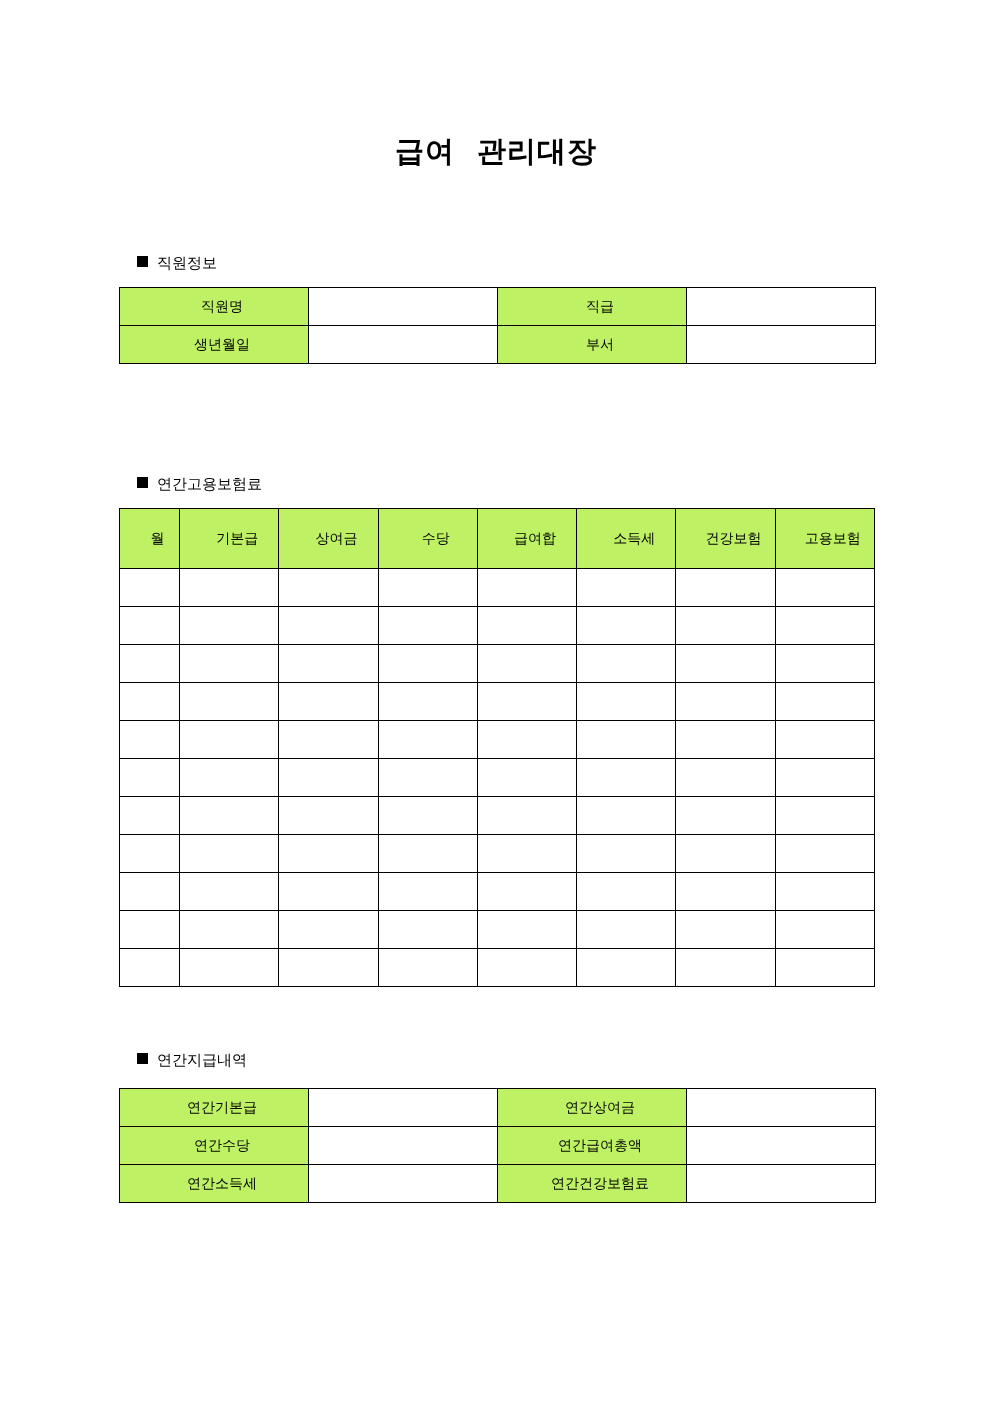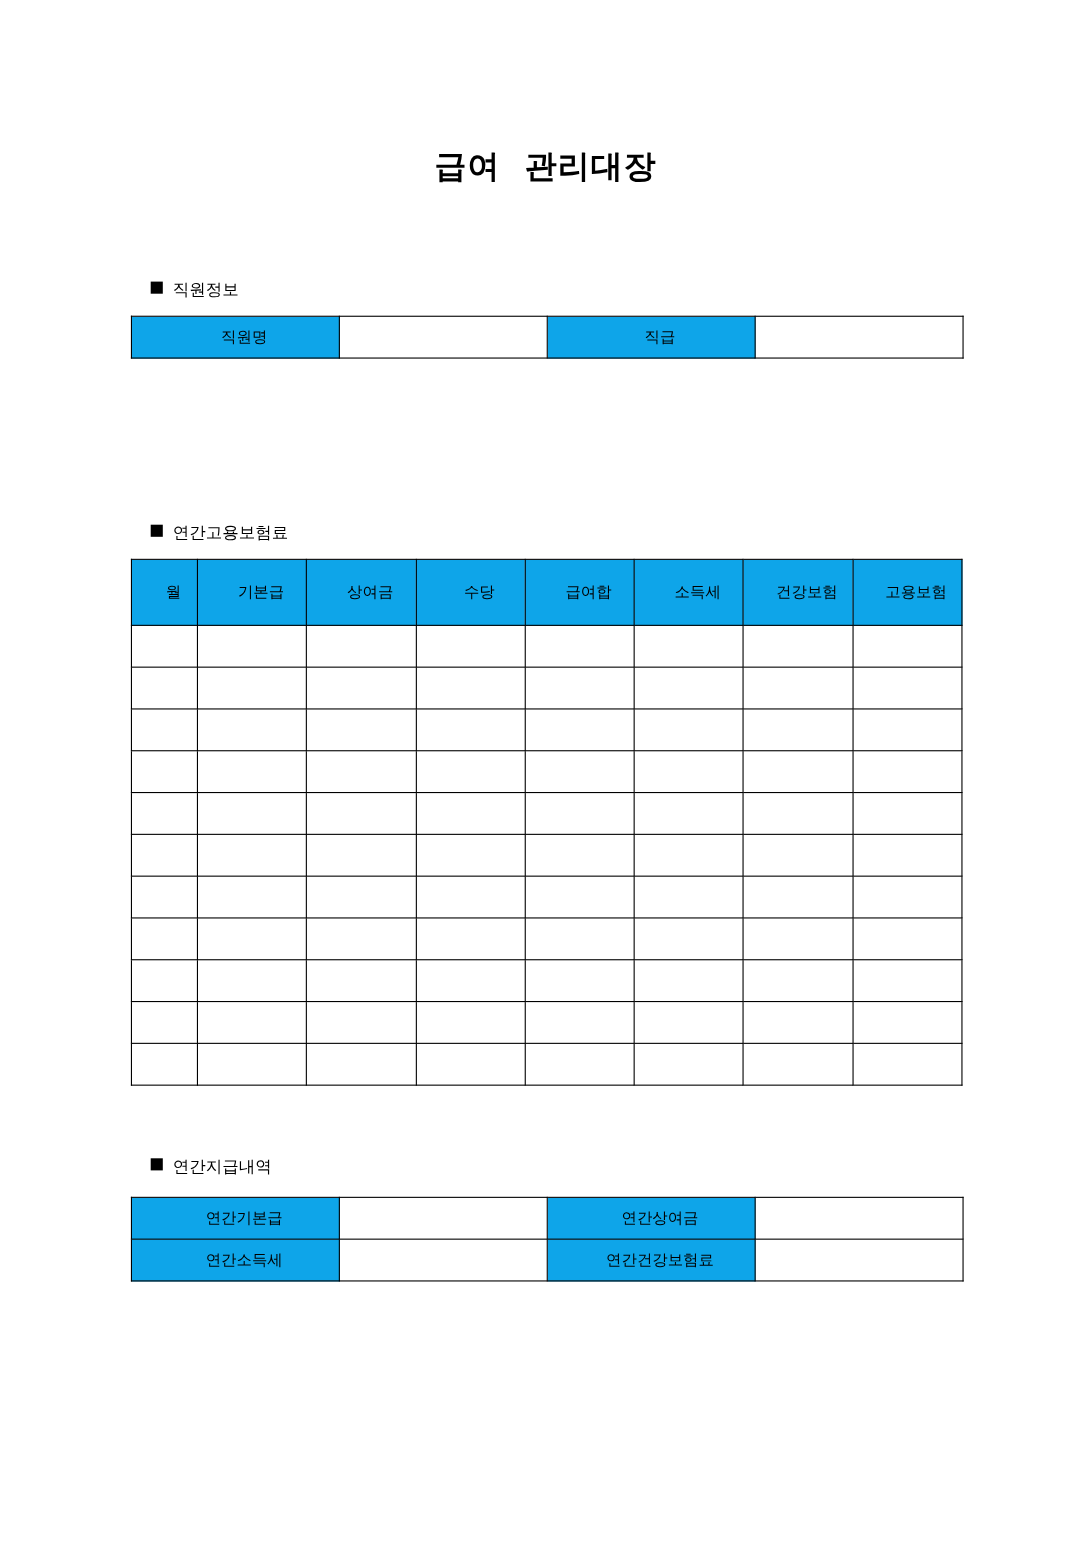--- a/index.html
+++ b/index.html
@@ -72,21 +72,21 @@
     border: 1px solid #000000;
     padding: 0;
     margin: 0;
     font-weight: normal;
     font-size: 14px;
     text-align: center;
     vertical-align: middle;
     background: #ffffff;
   }
   .grid td.label, .grid th {
-    background: #0ea5e9;
+    background: #bef264;
     padding-left: 16px;
   }
 
   
   #employee-table {
     top: 287px;
     width: 756px;
   }
   #employee-table td {
     height: 37px;
@@ -136,20 +136,26 @@
       <col class="c-label">
         <col class="c-value">
         <col class="c-label">
         <col class="c-value">
     </colgroup>
     <tbody>
         <tr>
           <td class="label">직원명</td>
           <td class="value"></td>
           <td class="label">직급</td>
+          <td class="value"></td>
+        </tr>
+        <tr>
+          <td class="label">생년월일</td>
+          <td class="value"></td>
+          <td class="label">부서</td>
           <td class="value"></td>
         </tr>
       </tbody>
   </table>
 
   <div class="section-heading" id="heading-annual-pay">
     <span class="bullet"></span><span>연간고용보험료</span>
   </div>
 
   <table class="grid" id="annual-pay-table">
@@ -301,20 +307,26 @@
         <col class="c-value">
     </colgroup>
     <tbody>
         <tr>
           <td class="label">연간기본급</td>
           <td class="value"></td>
           <td class="label">연간상여금</td>
           <td class="value"></td>
         </tr>
         <tr>
+          <td class="label">연간수당</td>
+          <td class="value"></td>
+          <td class="label">연간급여총액</td>
+          <td class="value"></td>
+        </tr>
+        <tr>
           <td class="label">연간소득세</td>
           <td class="value"></td>
           <td class="label">연간건강보험료</td>
           <td class="value"></td>
         </tr>
       </tbody>
   </table>
 
 </div>
 

